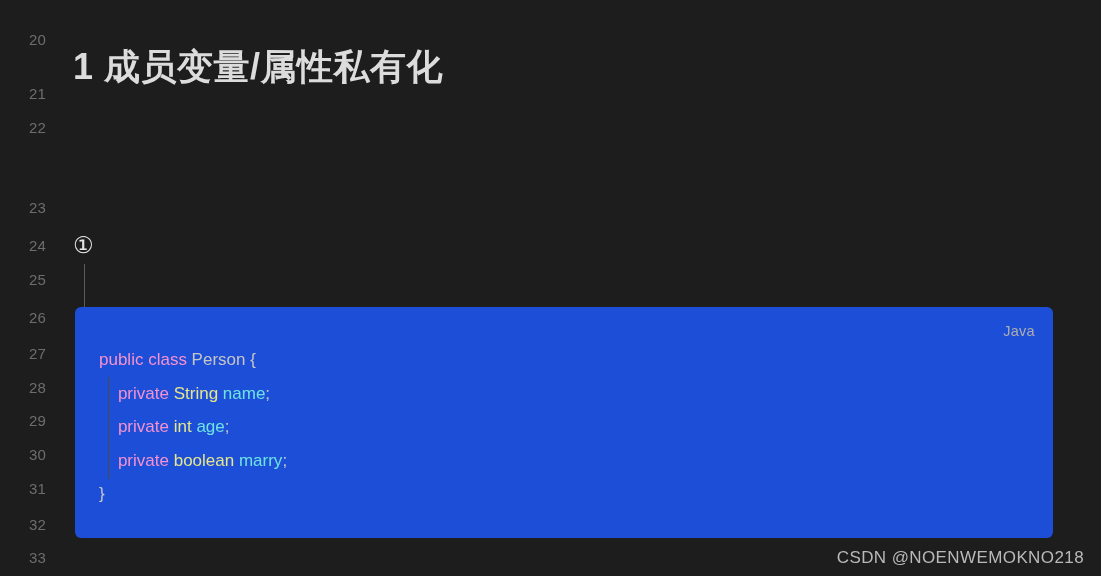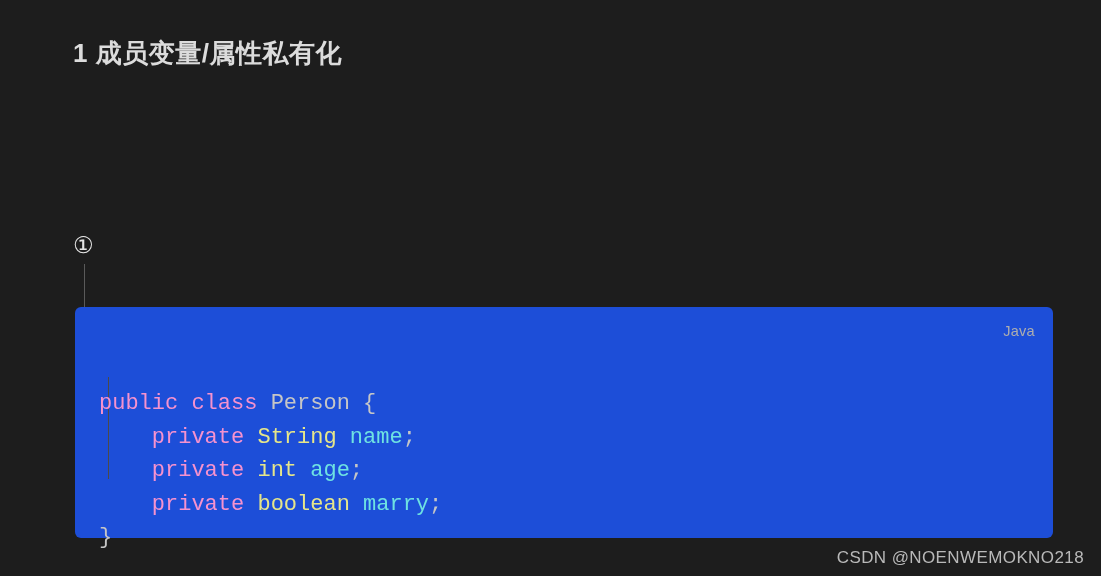--- a/index.html
+++ b/index.html
@@ -52,21 +52,21 @@
     top: 0;
     right: 0;
     height: 576px;
   }
 
   
   #page-title {
     position: absolute;
     left: 3px;
     top: 20px;
-    font-size: 26px;
+    font-size: 36px;
     font-weight: bold;
     color: #dcdcdc;
     letter-spacing: 0.5px;
     white-space: nowrap;
     line-height: 1.25;
   }
 
   
   #description {
     position: absolute;
@@ -147,25 +147,24 @@
     right: 18px;
     top: 16px;
     font-size: 14.5px;
     color: #aeaeae;
     letter-spacing: 0.3px;
   }
   #code-body {
     position: absolute;
     left: 24px;
     top: 36px;
-    font-family: Liberation Mono, monospace;
-    font-size: 22px;
+    font-family: Liberation Sans, sans-serif;
+    font-size: 17px;
     line-height: 33.5px;
     white-space: pre;
-    margin-top: 44px;
   }
   .code-line { position: relative; height: 33.5px; }
   .kw   { color: #f692ce; }
   .type { color: #e6e68a; }
   .ident{ color: #6ee2e2; }
   .plain{ color: #c6c6c6; }
   .punc { color: #c6c6c6; }
 
   
   #code-indent-guide {
@@ -186,20 +185,36 @@
     color: #b9b9b9;
     letter-spacing: 0.4px;
     z-index: 20;
   }
 </style>
 </head>
 <body>
 
 <div id="editor">
 
+  <div id="gutter">
+      <div class="ln" style="top: 32px;">20</div>
+      <div class="ln" style="top: 86px;">21</div>
+      <div class="ln" style="top: 120px;">22</div>
+      <div class="ln" style="top: 200px;">23</div>
+      <div class="ln" style="top: 238px;">24</div>
+      <div class="ln" style="top: 272px;">25</div>
+      <div class="ln" style="top: 310px;">26</div>
+      <div class="ln" style="top: 346px;">27</div>
+      <div class="ln" style="top: 380px;">28</div>
+      <div class="ln" style="top: 413px;">29</div>
+      <div class="ln" style="top: 447px;">30</div>
+      <div class="ln" style="top: 481px;">31</div>
+      <div class="ln" style="top: 517px;">32</div>
+      <div class="ln" style="top: 550px;">33</div>
+    </div>
 
   <div id="content">
 
     <h1 id="page-title">1 成员变量/属性私有化</h1>
 
 
     <div id="list-block">
       <div class="list-row">
         <span class="circled-num">①</span>
       </div>

